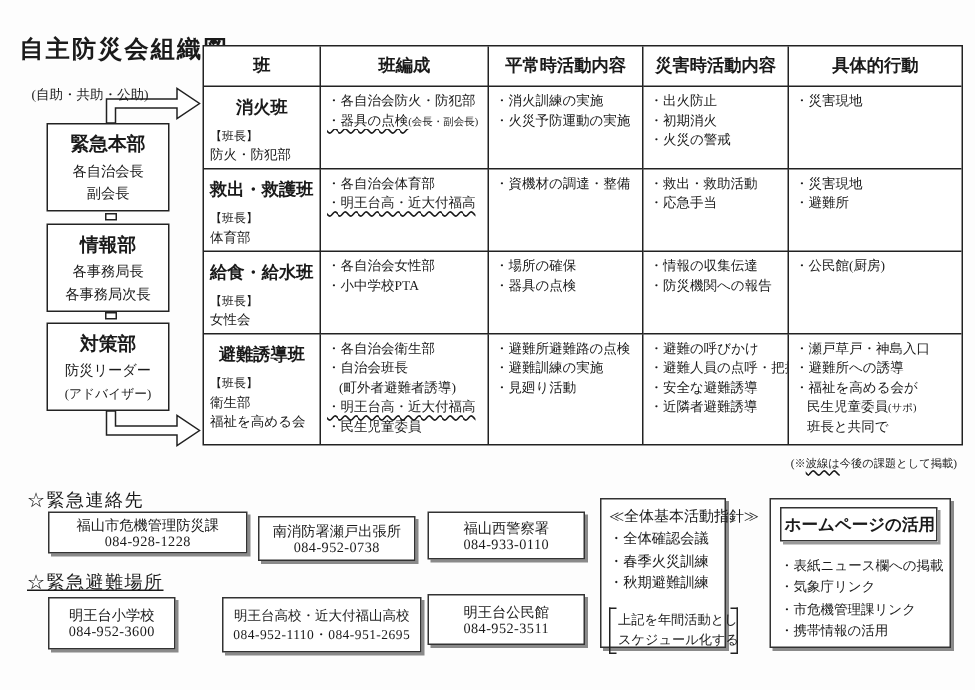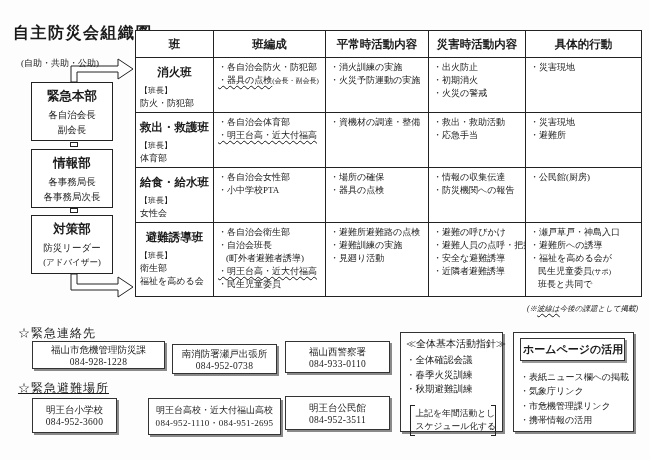--- a/index.html
+++ b/index.html
@@ -34,40 +34,40 @@
   .hcell { display:flex; align-items:center; justify-content:center; font-weight:bold; font-size:11.5px; padding:0; }
   .squad-name { text-align:center; font-weight:bold; font-size:11.5px; margin:3px 4px 4px 0; white-space:nowrap; }
   .leader-label { font-size:8px; margin-bottom:1px; }
   .tline { white-space:nowrap; }
   .tline.indent { padding-left:8px; }
   .tline .sm, .tline.smline { font-size:8.5px; }
   .wavy { text-decoration:underline; text-decoration-style:wavy; text-decoration-thickness:1px; text-underline-offset:2px; }
   .small-suffix { font-size:7px; }
 
   
-  .note { position:absolute; right:12px; top:304px; font-size:7.5px; white-space:nowrap;font-style:italic; }
+  .note { position:absolute; right:12px; top:304px; font-size:7.5px; white-space:nowrap; }
 
   
   .section-heading { position:absolute; font-size:12px; letter-spacing:1px; white-space:nowrap; }
   #contacts-heading { left:18px; top:325px; }
   #evac-heading { left:18px; top:380px;text-decoration:underline; }
   .info-box { position:absolute; border:1px solid #333; background:#fff; box-shadow:2px 2px 0 #8a8a8a; display:flex; flex-direction:column; align-items:center; justify-content:center; text-align:center; box-sizing:border-box; }
   .info-box .box-name { font-size:9.5px; white-space:nowrap; }
   .info-box .box-phone { font-size:9.5px; letter-spacing:.3px; white-space:nowrap; }
   #contact1 { left:32px;  top:341px; width:133px; height:28px; }
   #contact2 { left:172px; top:344px; width:105px; height:30px; }
   #contact3 { left:285px; top:341px; width:105px; height:32px; }
   #evac1 { left:32px;  top:398px; width:85px; height:35px; }
   #evac2 { left:148px; top:398px; width:133px; height:37px; }
   #evac2 .box-name, #evac2 .box-phone { font-size:9px; }
   #evac3 { left:285px; top:396px; width:105px; height:34px; }
 
   
   .panel { position:absolute; border:1px solid #333; background:#fff; box-shadow:2px 2px 0 #8a8a8a; box-sizing:border-box; }
-  #guidelines { left:400px; top:332px; width:103px; height:100px; padding:4px 3px 0 5px; }
+  #guidelines { left:400px; top:332px; width:84px; height:100px; padding:4px 3px 0 5px; }
   #guidelines .panel-title { font-size:10px; text-align:center; margin-bottom:2px; white-space:nowrap; }
   #guidelines .tline { font-size:9.5px; line-height:1.55; }
   .bracket-box { position:relative; margin:8px auto 0; width:86px; padding:2px 6px; box-sizing:border-box; }
   .bracket-box::before { content:""; position:absolute; left:0; top:0; bottom:0; width:4px; border:1px solid #222; border-right:none; }
   .bracket-box::after  { content:""; position:absolute; right:0; top:0; bottom:0; width:4px; border:1px solid #222; border-left:none; }
   .bracket-line { font-size:8.8px; line-height:1.5; text-align:center; white-space:nowrap; }
   #homepage { left:513px; top:332px; width:121px; height:100px; padding:5px 5px 0 6px; }
   #homepage .inner-title { border:1px solid #333; box-shadow:2px 2px 0 #999; font-weight:bold; font-size:11px; text-align:center; padding:3px 2px; margin:0 3px 9px 0; white-space:nowrap; }
   #homepage .tline { font-size:9px; line-height:1.6; white-space:nowrap; }
 </style>

